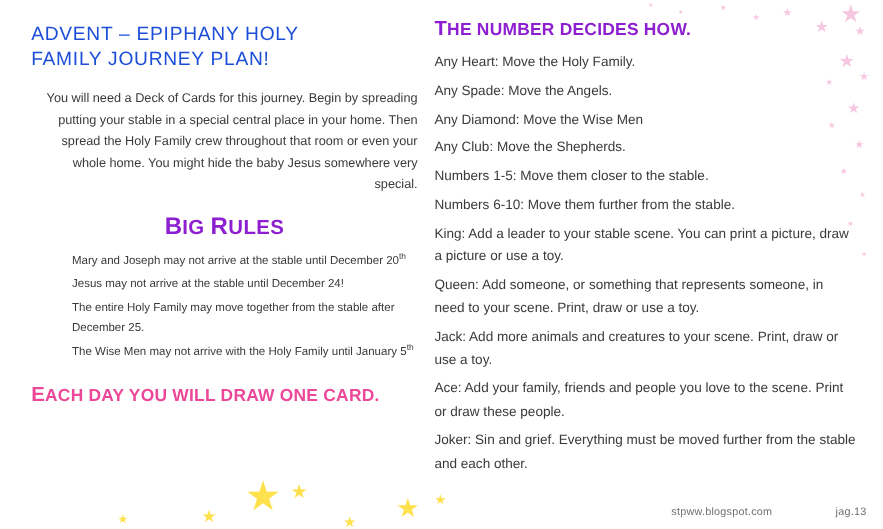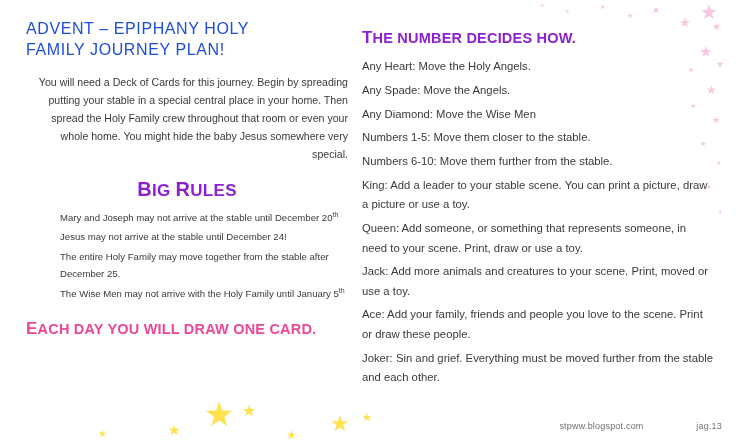--- a/index.html
+++ b/index.html
@@ -32,21 +32,21 @@
   }
   .col-left {
     position: absolute;
     left: 26px;
     top: 18px;
     width: 322px;
   }
   .col-right {
     position: absolute;
     left: 362px;
-    top: 28px;
+    top: 14px;
     width: 352px;
   }
   .main-title {
     font-family: "Liberation Sans", sans-serif;
     color: #1d4ed8;
     font-weight: normal;
     font-size: 16px;
     letter-spacing: 0.6px;
     line-height: 1.33;
     margin: 0 0 12px 0;
@@ -186,28 +186,29 @@
     <p class="big-line">
       <span class="cap">E</span><span>ACH DAY YOU WILL DRAW ONE CARD.</span>
     </p>
   </div>
 
   <div class="col-right">
     <h2 class="right-head">
       <span class="cap">T</span><span>HE NUMBER DECIDES HOW.</span>
     </h2>
     <ul class="right-list">
-      <li>Any Heart: Move the Holy Angels.</li>
+      <li>Any Heart: Move the Holy Family.</li>
       <li>Any Spade: Move the Angels.</li>
       <li>Any Diamond: Move the Wise Men</li>
+      <li>Any Club: Move the Shepherds.</li>
       <li>Numbers 1-5: Move them closer to the stable.</li>
       <li>Numbers 6-10: Move them further from the stable.</li>
       <li>King: Add a leader to your stable scene.  You can print a picture, draw a picture or use a toy.</li>
       <li>Queen: Add someone, or something that represents someone, in need to your scene.  Print, draw or use a toy.</li>
-      <li>Jack: Add more animals and creatures to your scene. Print, moved or use a toy.</li>
+      <li>Jack: Add more animals and creatures to your scene. Print, draw or use a toy.</li>
       <li>Ace: Add your family, friends and people you love to the scene.  Print or draw these people.</li>
       <li>Joker: Sin and grief. Everything must be moved further from the stable and each other.</li>
     </ul>
   </div>
 
   <span class="ystar" style="left:204px;bottom:10px;font-size:34px;">★</span>
   <span class="ystar" style="left:242px;bottom:22px;font-size:16px;">★</span>
   <span class="ystar" style="left:168px;bottom:4px;font-size:14px;">★</span>
   <span class="ystar" style="left:330px;bottom:6px;font-size:22px;">★</span>
   <span class="ystar" style="left:362px;bottom:18px;font-size:11px;">★</span>

